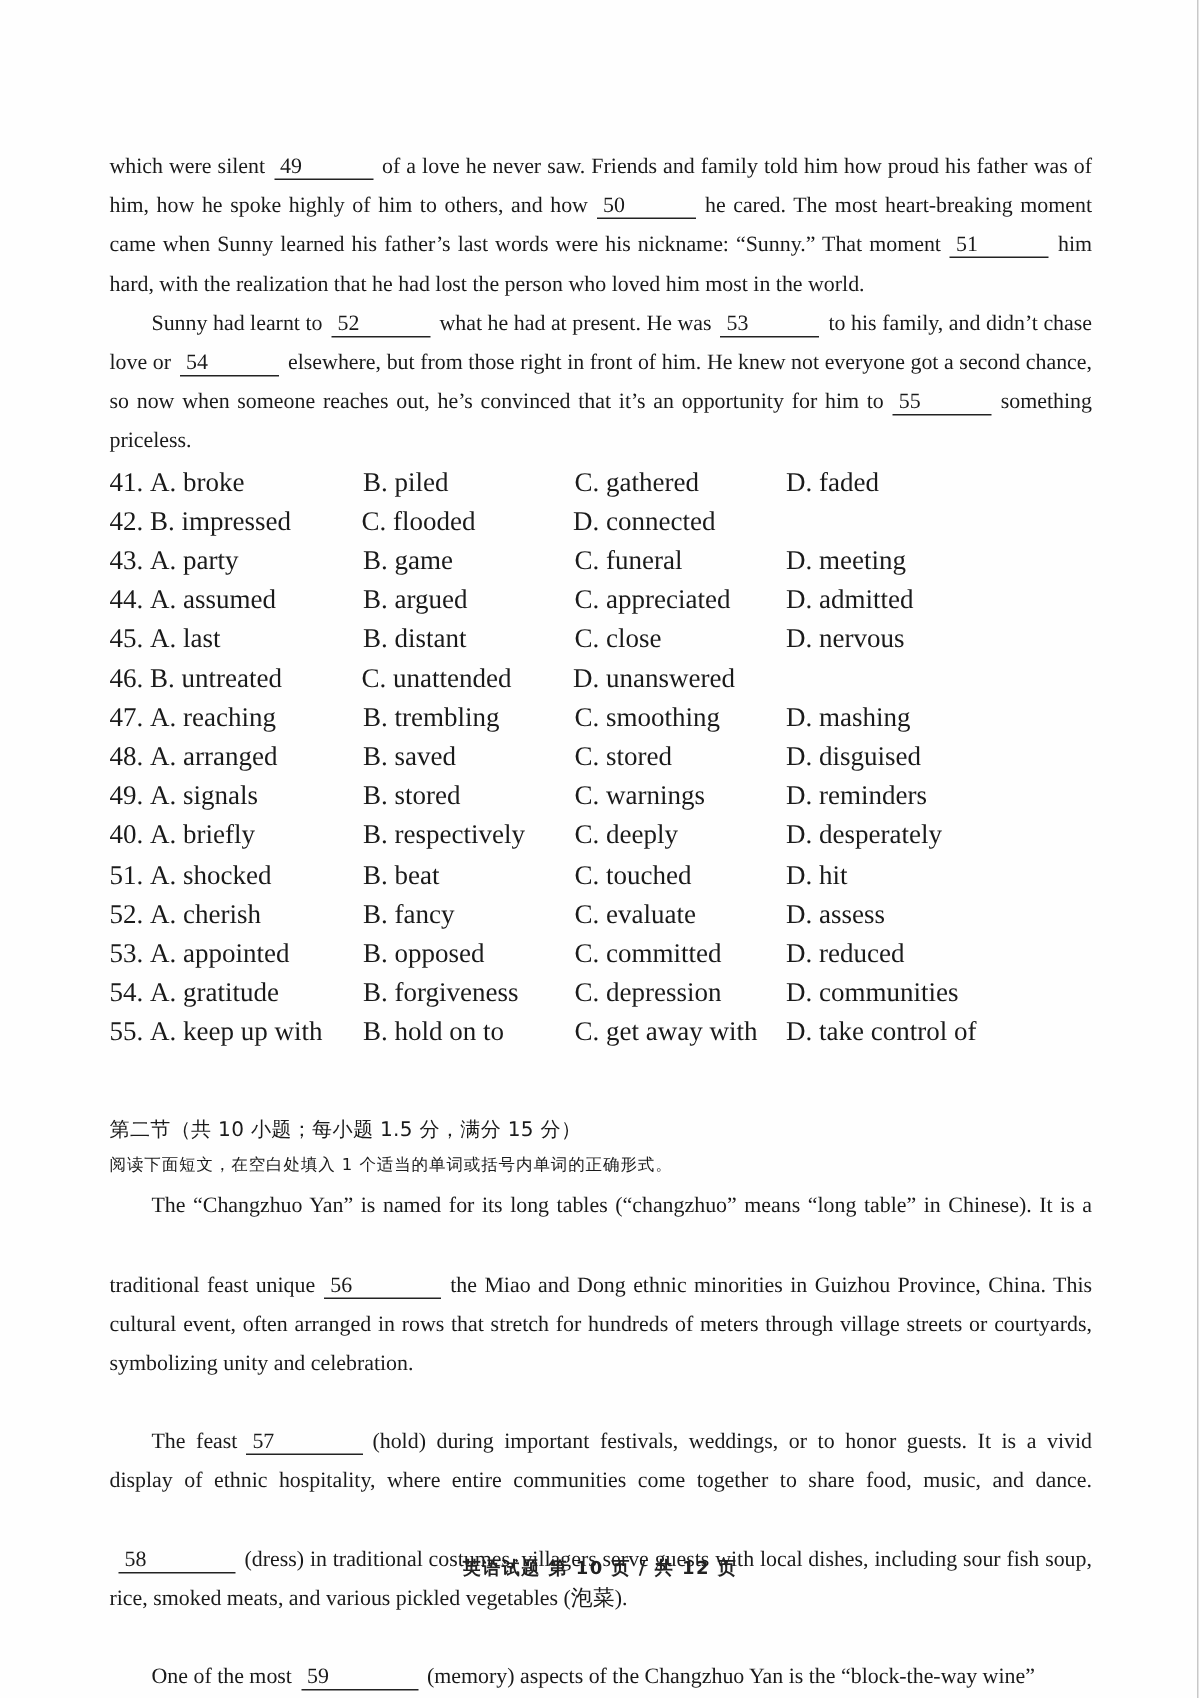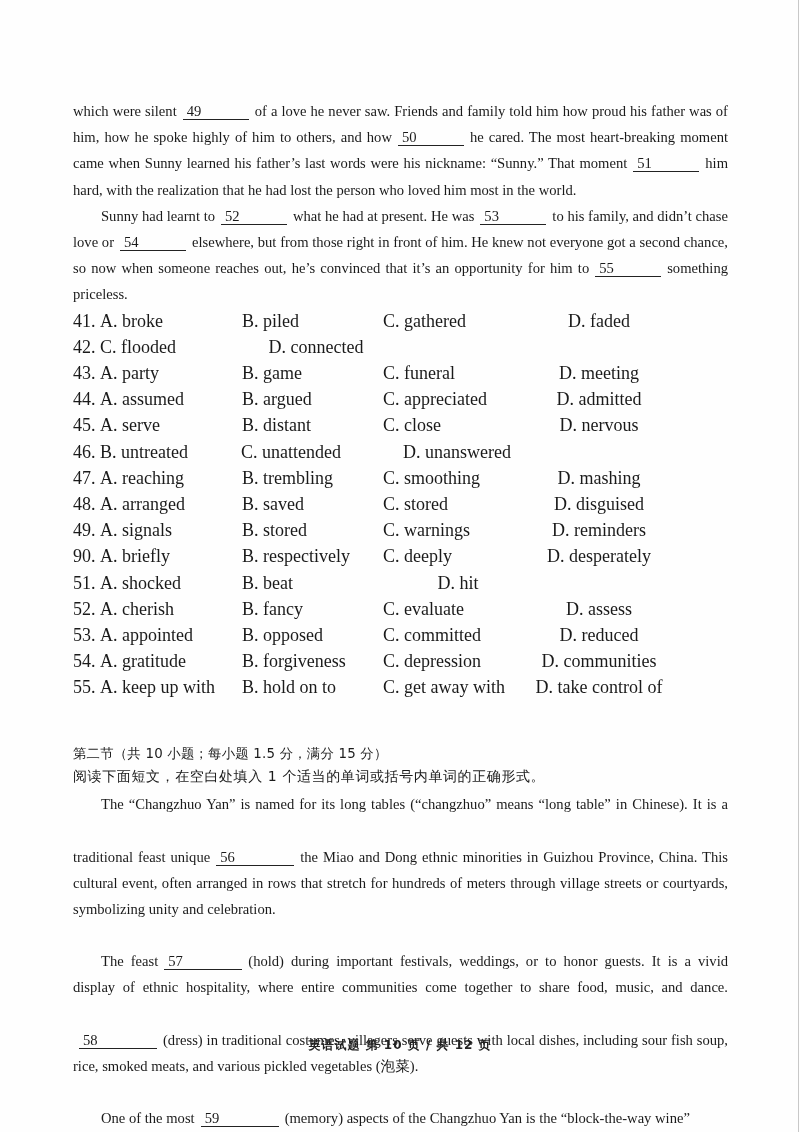--- a/index.html
+++ b/index.html
@@ -16,23 +16,23 @@
       line-height: 15px; text-indent: 0; margin: 0 6px; padding: 0 4px;
     }
     .blank.w60 { min-width: 58px; font-family: Liberation Serif, serif; }
     .blank.w70 { min-width: 70px; margin-top: 32px; }
     .opts { margin: 0; }
     .opt-row { display: flex; font-size: 18px; line-height: 26.2px; height: 26.2px; white-space: nowrap; }
     .opt-num { width: 27px; }
     .opt-a { width: 142px; font-family: Liberation Serif, serif; }
     .opt-b { width: 141px; }
     .opt-c { width: 141px; }
-    .opt-d { width: 150px; text-align: center; }
+    .opt-d { width: 150px; }
     .sec-head { font-family: "DejaVu Sans", sans-serif; font-size: 13.4px; line-height: 23px; margin-top: 42px; letter-spacing: 0.2px; }
-    .sec-inst { font-family: "DejaVu Sans", sans-serif; font-size: 14px; line-height: 23px; letter-spacing: 0.6px; margin-bottom: 3px; }
+    .sec-inst { font-family: "DejaVu Sans", sans-serif; font-size: 11px; line-height: 23px; letter-spacing: 0.6px; margin-bottom: 3px; }
     .footer {
       position: absolute; top: 1037px; left: 0; width: 800px; text-align: center;
       font-family: "DejaVu Sans", sans-serif; font-size: 12px; font-weight: bold; color: #222; letter-spacing: 1px;
     }
   </style>
 </head>
 <body>
 
 <div class="edge-line"></div>
 
@@ -49,40 +49,41 @@
   <div class="opts">
     <div class="opt-row">
       <span class="opt-num">41.</span>
       <span class="opt-a">A. broke</span>
       <span class="opt-b">B. piled</span>
       <span class="opt-c">C. gathered</span>
       <span class="opt-d">D. faded</span>
     </div>
     <div class="opt-row">
       <span class="opt-num">42.</span>
+      <span class="opt-b">B. impressed</span>
       <span class="opt-c">C. flooded</span>
       <span class="opt-d">D. connected</span>
     </div>
     <div class="opt-row">
       <span class="opt-num">43.</span>
       <span class="opt-a">A. party</span>
       <span class="opt-b">B. game</span>
       <span class="opt-c">C. funeral</span>
       <span class="opt-d">D. meeting</span>
     </div>
     <div class="opt-row">
       <span class="opt-num">44.</span>
       <span class="opt-a">A. assumed</span>
       <span class="opt-b">B. argued</span>
       <span class="opt-c">C. appreciated</span>
       <span class="opt-d">D. admitted</span>
     </div>
     <div class="opt-row">
       <span class="opt-num">45.</span>
-      <span class="opt-a">A. serve</span>
+      <span class="opt-a">A. last</span>
       <span class="opt-b">B. distant</span>
       <span class="opt-c">C. close</span>
       <span class="opt-d">D. nervous</span>
     </div>
     <div class="opt-row">
       <span class="opt-num">46.</span>
       <span class="opt-b">B. untreated</span>
       <span class="opt-c">C. unattended</span>
       <span class="opt-d">D. unanswered</span>
     </div>
@@ -101,30 +102,31 @@
       <span class="opt-d">D. disguised</span>
     </div>
     <div class="opt-row">
       <span class="opt-num">49.</span>
       <span class="opt-a">A. signals</span>
       <span class="opt-b">B. stored</span>
       <span class="opt-c">C. warnings</span>
       <span class="opt-d">D. reminders</span>
     </div>
     <div class="opt-row">
-      <span class="opt-num">90.</span>
+      <span class="opt-num">40.</span>
       <span class="opt-a">A. briefly</span>
       <span class="opt-b">B. respectively</span>
       <span class="opt-c">C. deeply</span>
       <span class="opt-d">D. desperately</span>
     </div>
     <div class="opt-row">
       <span class="opt-num">51.</span>
       <span class="opt-a">A. shocked</span>
       <span class="opt-b">B. beat</span>
+      <span class="opt-c">C. touched</span>
       <span class="opt-d">D. hit</span>
     </div>
     <div class="opt-row">
       <span class="opt-num">52.</span>
       <span class="opt-a">A. cherish</span>
       <span class="opt-b">B. fancy</span>
       <span class="opt-c">C. evaluate</span>
       <span class="opt-d">D. assess</span>
     </div>
     <div class="opt-row">

